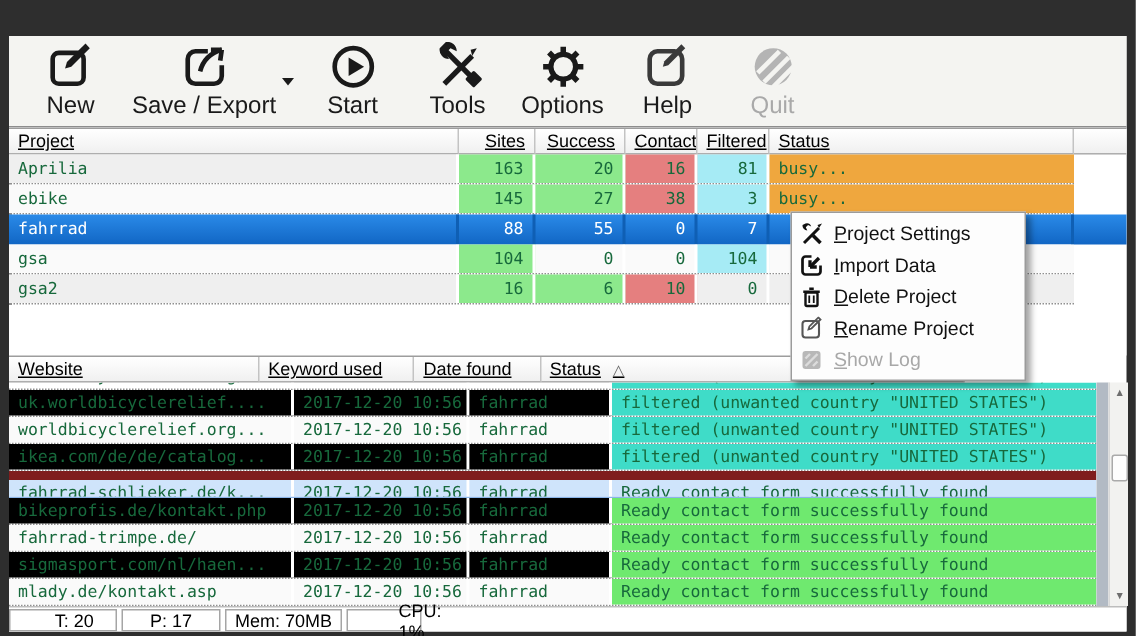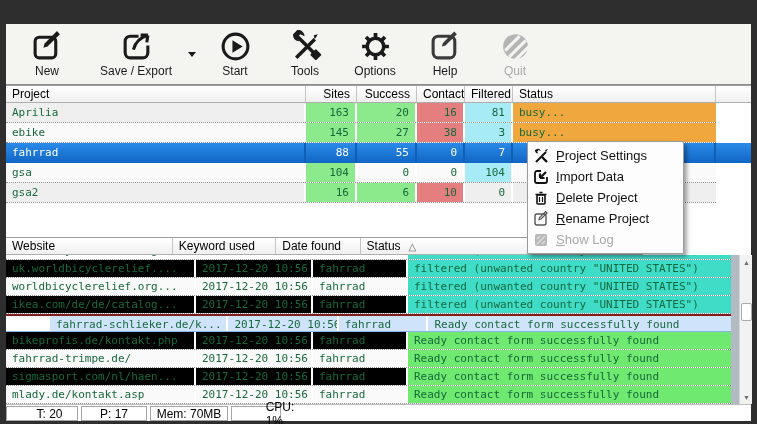--- a/index.html
+++ b/index.html
@@ -30,33 +30,33 @@
   
   .client { position:absolute; left:6px; top:24px; width:745px; height:397px; background:#fff; }
   
   .toolbar {
     position:absolute; left:0; top:0; width:745px; height:61px;
     background:#f4f4f1; border-bottom:1px solid #8d8d8d;
     display:flex; align-items:center; padding-left:12px;
   }
   .tbtn { display:flex; flex-direction:column; align-items:center; width:58px; cursor:default; }
   .tbtn .ticon { width:33px; height:33px; }
-  .tbtn .tlabel { font-size:12px; color:#1a1a1a; margin-top:1px; white-space:nowrap; }
+  .tbtn .tlabel { font-size:16px; color:#1a1a1a; margin-top:1px; white-space:nowrap; }
   .tbtn.wide { width:96px; }
   .tbtn.disabled .tlabel { color:#a9a9a9; }
   .drop { width:16px; height:40px; display:flex; align-items:center; justify-content:center; margin-right:6px; }
   .drop-arrow { width:0; height:0; border-left:4px solid transparent; border-right:4px solid transparent; border-top:5px solid #1a1a1a; }
   .gap { width:12px; }
   
   .mono { font-family:"DejaVu Sans Mono", monospace; font-size:11px; color:#17693c; }
   .hdr { display:flex; background:linear-gradient(#ffffff,#efefef); border-top:1px solid #9d9d9d; }
   .hcell {
     font-size:12px; color:#000; padding:1px 6px;
     border-right:1px solid #c3c3c3; border-bottom:1px solid #aeaeae;
-    white-space:nowrap; overflow:hidden;
+    white-space:nowrap; overflow:hidden;text-decoration:underline;
   }
   .hnum { text-align:right; }
   
   .projects { position:absolute; left:0; top:61px; width:745px; height:152px; background:#fff; }
   .pt-hdr .hcell:nth-child(1){ width:300px; }
   .pt-hdr .hcell:nth-child(2){ width:51px; }
   .pt-hdr .hcell:nth-child(3){ width:60px; }
   .pt-hdr .hcell:nth-child(4){ width:48px; }
   .pt-hdr .hcell:nth-child(5){ width:48px; }
   .pt-hdr .hcell:nth-child(6){ width:203px; }
@@ -95,21 +95,21 @@
   .rr .c { padding:1px 6px; border-right:2px solid #fff; white-space:nowrap; overflow:hidden; }
   .rr .w  { width:190px; }
   .rr .d  { width:117px; }
   .rr .k  { width:95px; }
   .rr .st { width:323px; border-right:none; }
   .rr.odd  .c { background:#000000; }
   .rr.even .c { background:#fafafa; }
   .rr .st.f { background:#3fdcc8 !important; }
   .rr .st.rdy { background:#6fe96f !important; }
   .rr.rsel .c { background:#cfe4fb !important; }
-  .rr.rsel { border-top:2px solid #7f1d1d; border-bottom:1px solid #8ab4e8;padding-left:44px; }
+  .rr.rsel { border-top:6px solid #7f1d1d; border-bottom:1px solid #8ab4e8; }
   .rr.partial { height:5px; overflow:hidden; border-bottom:1px dotted #8f8f8f; }
   .rr.partial .inner { display:flex; margin-top:-13px; width:725px; }
   .rr.partial .c { height:18px; }
   .gray-strip { position:absolute; left:725px; top:18px; width:8px; height:149px; background:#b2bac4; }
   
   .scrollbar { position:absolute; left:733px; top:18px; width:13px; height:149px; background:#f2f2f0; border-left:1px solid #d8d8d8; }
   .sb-btn { position:absolute; left:0; width:13px; height:14px; display:flex; align-items:center; justify-content:center; color:#6e6e6e; font-size:7px; }
   .sb-up { top:0; } .sb-down { bottom:0; }
   .sb-thumb { position:absolute; left:1px; top:48px; width:11px; height:18px; background:#fdfdfd; border:1px solid #aaa; border-radius:2px; }
   

